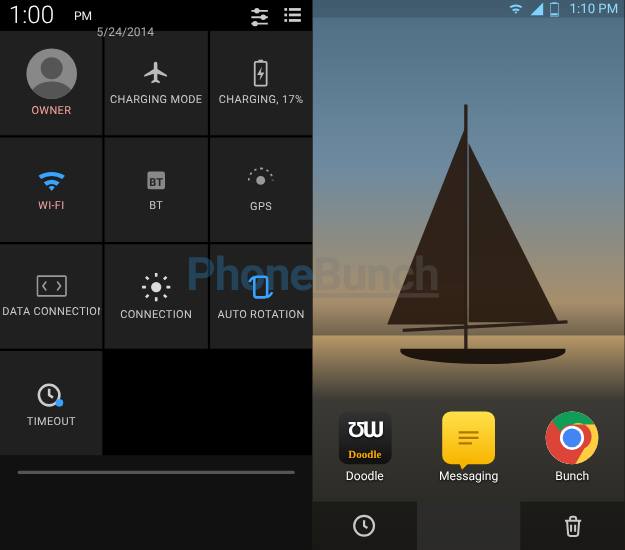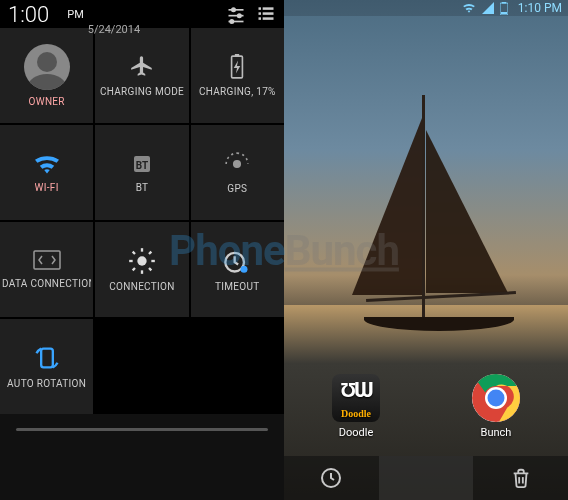--- a/index.html
+++ b/index.html
@@ -169,36 +169,36 @@
                 <line x1="18" y1="18" x2="20" y2="20"></line>
                 <line x1="4" y1="20" x2="6" y2="18"></line>
                 <line x1="18" y1="6" x2="20" y2="4"></line>
               </g>
             </svg>
         </span>
         <span class="tile-label">CONNECTION</span>
       </div>
       <div class="tile">
         <span class="ic">
+          <svg width="28" height="28" viewBox="0 0 24 24" fill="none" stroke="#39a4ff" stroke-width="2">
+              <rect x="7" y="4" width="10" height="16" rx="2"></rect>
+              <path d="M3 8a9 9 0 0 1 4-4M21 16a9 9 0 0 1-4 4"></path>
+            </svg>
+        </span>
+        <span class="tile-label">AUTO ROTATION</span>
+      </div>
+      <div class="tile">
+        <span class="ic">
           <svg width="28" height="28" viewBox="0 0 24 24" fill="none" stroke="#ccc" stroke-width="2">
               <circle cx="10" cy="13" r="8"></circle>
               <path d="M10 8v5l3 2"></path>
               <circle cx="18" cy="19" r="3" fill="#3aa0ff" stroke="none"></circle>
             </svg>
         </span>
         <span class="tile-label">TIMEOUT</span>
-      </div>
-      <div class="tile">
-        <span class="ic">
-          <svg width="28" height="28" viewBox="0 0 24 24" fill="none" stroke="#39a4ff" stroke-width="2">
-              <rect x="7" y="4" width="10" height="16" rx="2"></rect>
-              <path d="M3 8a9 9 0 0 1 4-4M21 16a9 9 0 0 1-4 4"></path>
-            </svg>
-        </span>
-        <span class="tile-label">AUTO ROTATION</span>
       </div>
     </div>
 
     <div class="qs-scrubber">
       <div class="bar"></div>
     </div>
   </div>
 
   <div class="phone home">
     <div class="home-bg">
@@ -235,20 +235,30 @@
 
     <div class="dock">
       <div class="app">
         <div class="app-ic ic-doodle">
           <span class="mx">ƱѠ</span>
             <span class="dd">Doodle</span>
         </div>
         <span>Doodle</span>
       </div>
       <div class="app">
+        <div class="app-ic ic-msg">
+          <svg width="26" height="18">
+              <line x1="4" y1="4" x2="22" y2="4" stroke="#b07800" stroke-width="2"></line>
+              <line x1="4" y1="9" x2="22" y2="9" stroke="#b07800" stroke-width="2"></line>
+              <line x1="4" y1="14" x2="16" y2="14" stroke="#b07800" stroke-width="2"></line>
+            </svg>
+        </div>
+        <span>Messaging</span>
+      </div>
+      <div class="app">
         <div class="app-ic ic-chrome">
           <svg width="48" height="48" viewBox="0 0 48 48">
               <circle cx="24" cy="24" r="24" fill="#db4437"></circle>
               <path d="M24 0a24 24 0 0 1 20.8 12H24a12 12 0 0 0-10.7 6.5L5 7A24 24 0 0 1 24 0z" fill="#0f9d58"></path>
               <path d="M44.8 12A24 24 0 0 1 27 47.8l8.3-14.3A12 12 0 0 0 24 12z" fill="#ffcd40"></path>
               <circle cx="24" cy="24" r="11" fill="#fff"></circle>
               <circle cx="24" cy="24" r="8.5" fill="#4285f4"></circle>
             </svg>
         </div>
         <span>Bunch</span>

